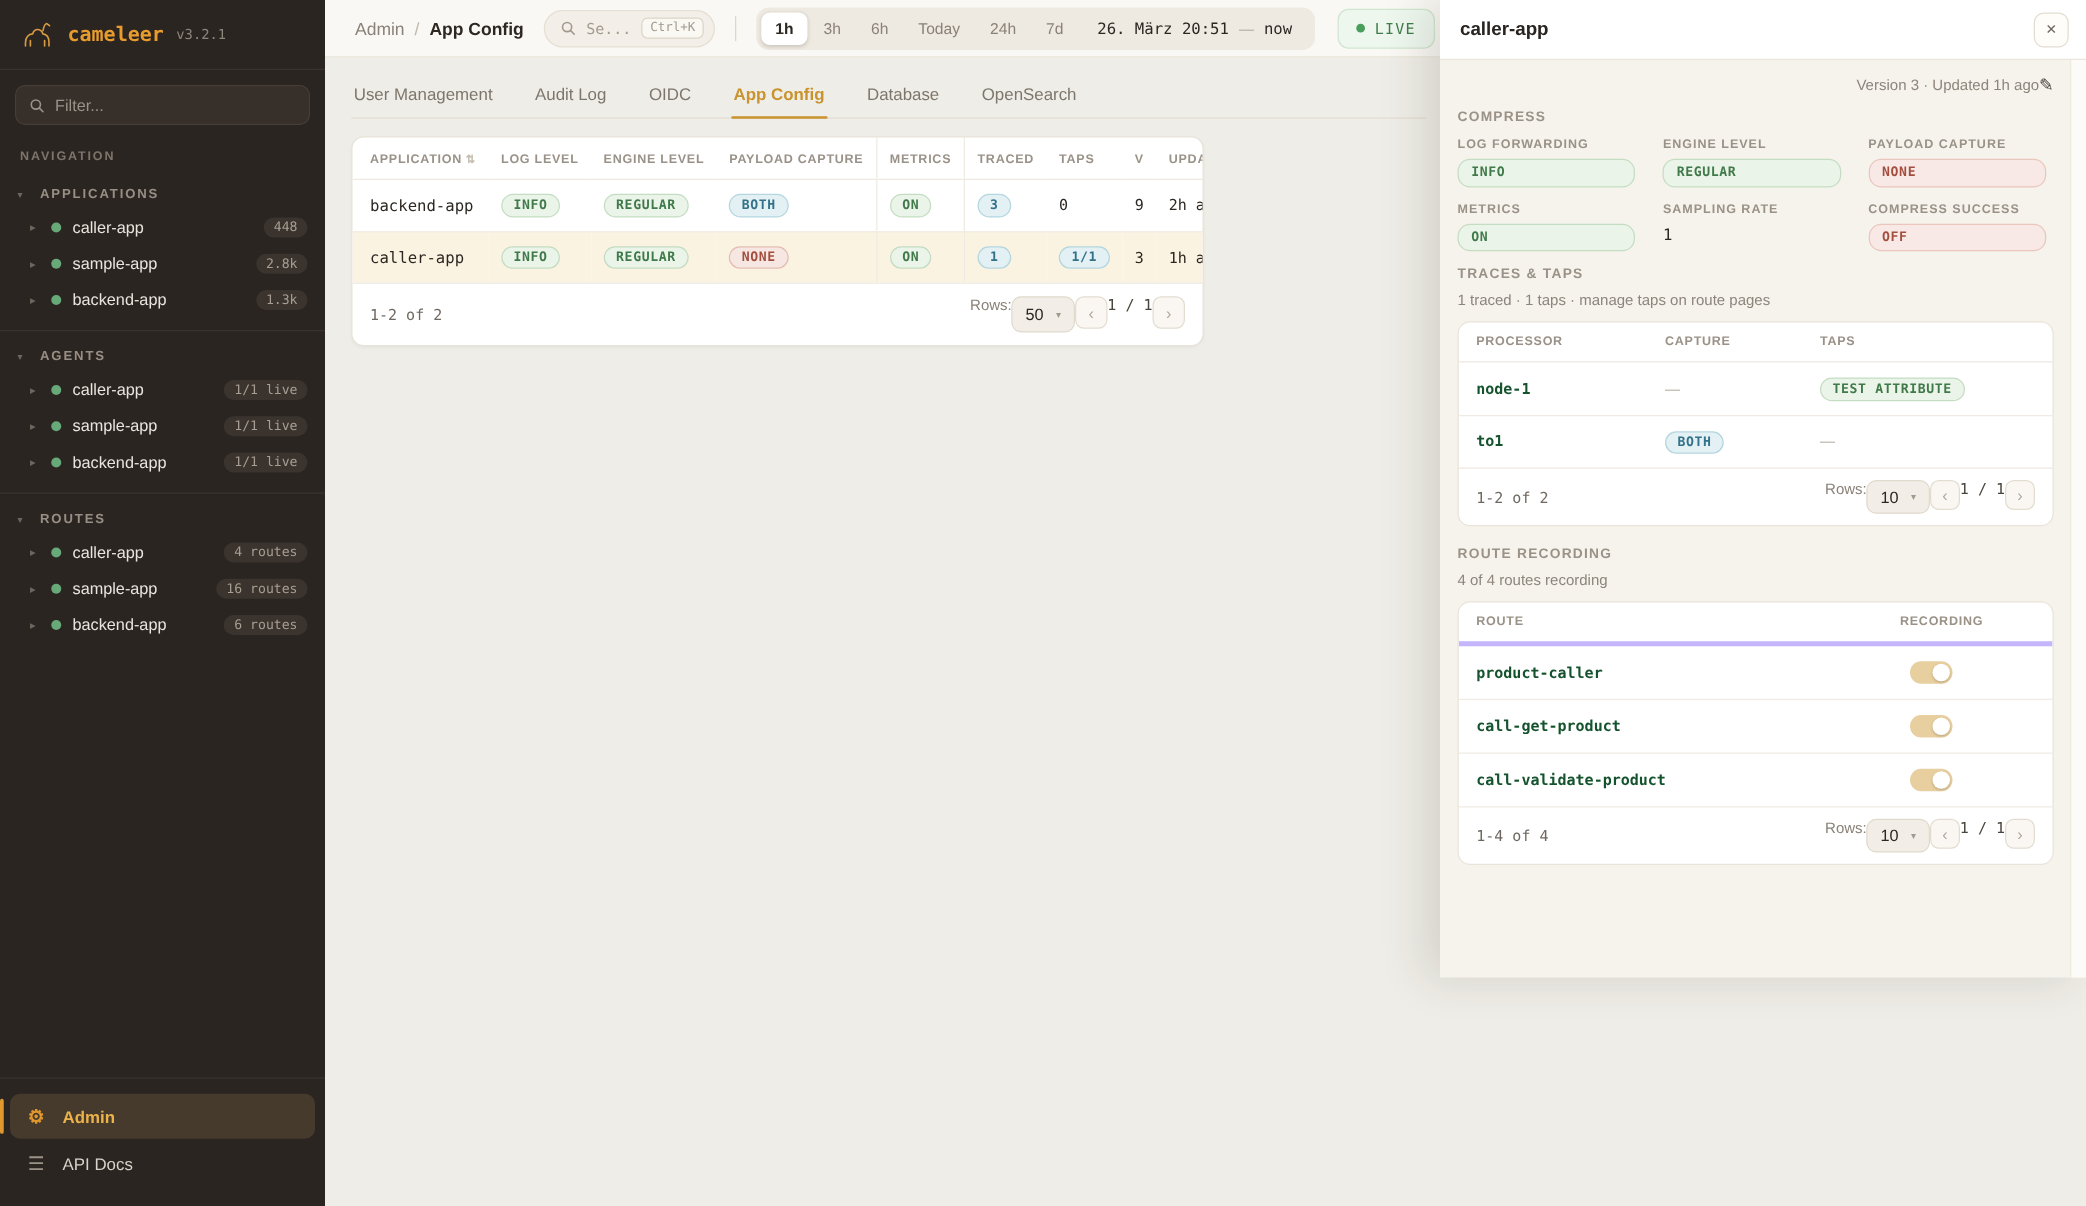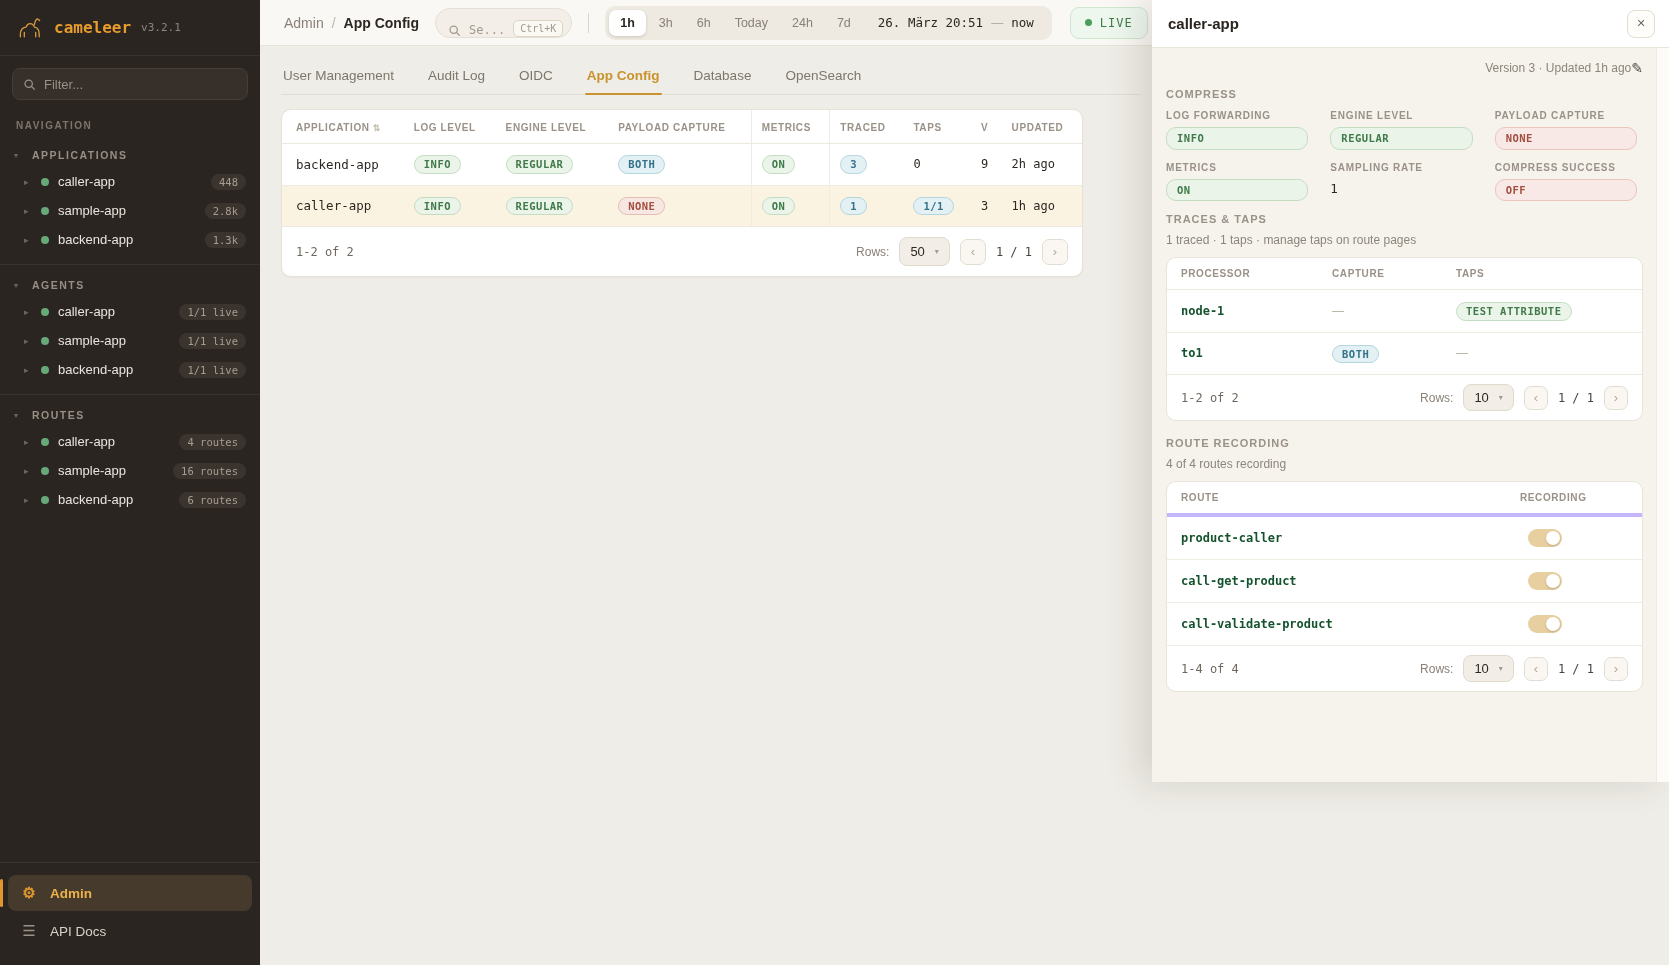--- a/index.html
+++ b/index.html
@@ -44,21 +44,21 @@
 
   
   .main { flex:1 1 auto; display:flex; flex-direction:column; background:#efede7; min-width:0; }
   .topbar { height:46px; background:#faf8f4; border-bottom:1px solid #e8e3d8; display:flex;
             align-items:center; padding-left:24px; white-space:nowrap; }
   .crumb { display:flex; align-items:center; gap:8px; font-size:14px; }
   .crumb-root { color:#8a8178; cursor:pointer; }
   .crumb-sep { color:#c0b8ac; }
   .crumb-current { color:#2d2722; font-weight:bold; }
   .search-pill { margin-left:16px; height:30px; border-radius:15px; background:#f3efe8; border:1px solid #e5dfd4;
-                 display:flex; align-items:flex-end; gap:8px; padding:0 8px 0 12px; color:#9a9187; cursor:pointer; }
+                 display:flex; align-items:center; gap:8px; padding:0 8px 0 12px; color:#9a9187; cursor:pointer; }
   .search-text { font-family:"DejaVu Sans Mono",monospace; font-size:12px; color:#a39a8e; }
   .kbd { font-family:"DejaVu Sans Mono",monospace; font-size:10px; color:#a39a8e; border:1px solid #dcd5c7;
          border-radius:5px; padding:2px 6px; background:#faf8f3; }
   .top-div { width:1px; height:20px; background:#ddd6ca; margin:0 16px; }
   .seg { height:34px; background:#eee9e1; border-radius:10px; display:flex; align-items:center; padding:0 4px; gap:2px; }
   .seg-btn { font-size:12.5px; color:#8a8178; padding:6px 11px; border-radius:7px; cursor:pointer; }
   .seg-btn.active { background:#ffffff; color:#2d2722; font-weight:bold; box-shadow:0 1px 3px rgba(60,50,30,.18); }
   .seg-date { display:flex; align-items:center; gap:8px; padding:0 14px; cursor:pointer; }
   .seg-date .d1 { font-family:"DejaVu Sans Mono",monospace; font-size:12.5px; color:#2d2722; }
   .seg-date .dsep { color:#b0a89c; font-size:12px; }
@@ -72,40 +72,40 @@
   .user-text { margin-left:12px; font-size:13px; color:#6f6860; }
 
   .content { padding:14px 0 0 21px; }
   .tabs { display:flex; gap:30px; border-bottom:1px solid #e3ded3; width:860px; }
   .tab { font-size:13.5px; color:#7d766c; padding:8px 2px 11px 2px; cursor:pointer; position:relative; }
   .tab.active { color:#c9932e; font-weight:bold; }
   .tab.active::after { content:""; position:absolute; left:0; right:0; bottom:-1px; height:2px;
                        background:#c9932e; border-radius:1px; }
 
   .card { background:#ffffff; border:1px solid #e8e3d9; border-radius:10px; box-shadow:0 1px 2px rgba(80,70,50,.05); }
-  .table-card { width:802px; margin-top:14px; overflow:hidden; }
+  .table-card { width:682px; margin-top:14px; overflow:hidden; }
   table.apps { width:100%; border-collapse:collapse; }
   table.apps th { font-size:10px; font-weight:bold; letter-spacing:.6px; color:#9a9288; text-align:left;
                   padding:12px 10px 10px 10px; border-bottom:1px solid #eee9e0; white-space:nowrap; }
   table.apps td { padding:11px 10px; font-size:12px; border-top:1px solid #f0ebe3; white-space:nowrap; }
   table.apps th:first-child, table.apps td:first-child { padding-left:14px; }
   .col-metrics { border-left:1px solid #f0ebe2; }
   .col-traced { border-left:1px solid #f0ebe2; }
   tr.sel td { background:#fbf3e1; }
   .cell-name { font-family:"DejaVu Sans Mono",monospace; font-size:12.5px; color:#2d2722; }
   .cell-plain { font-family:"DejaVu Sans Mono",monospace; font-size:12px; color:#2d2722; }
   .sort-ic { font-size:9px; color:#c3bbae; margin-left:3px; }
   .pill { display:inline-block; font-family:"DejaVu Sans Mono",monospace; font-size:10.5px; font-weight:bold;
           letter-spacing:.5px; border-radius:10px; padding:3px 9px; line-height:1; }
   .pill.green { background:#eaf4e9; border:1px solid #c4ddc2; color:#417a4a; }
   .pill.blue  { background:#e3f0f4; border:1px solid #b4d6de; color:#33728a; }
   .pill.red   { background:#f7e7e2; border:1px solid #e4beb4; color:#a34e3f; }
   .tfoot { display:flex; align-items:center; justify-content:space-between; padding:10px 14px; border-top:1px solid #eee9e0; }
   .range-text { font-family:"DejaVu Sans Mono",monospace; font-size:12px; color:#6f6860; }
-  .foot-right { display:flex; align-items:center; gap:10px; }
+  .foot-right { display:flex; align-items:flex-start; }
   .rows-label { font-size:12px; color:#8a8178; }
   .rows-select { display:flex; align-items:center; gap:10px; background:#f2eee7; border:1px solid #e0dacd;
                  border-radius:8px; padding:6px 10px; font-size:13px; color:#2d2722; cursor:pointer; }
   .dd-caret { font-size:8px; color:#a39a8e; }
   .pg-btn { width:26px; height:26px; border:1px solid #e3ddd1; background:#faf7f2; border-radius:7px;
             color:#b0a89c; display:flex; align-items:center; justify-content:center; font-size:13px; cursor:pointer; }
   .pg-text { font-family:"DejaVu Sans Mono",monospace; font-size:12px; color:#4a443c; }
 
   
   .drawer { position:absolute; top:0; right:0; width:517px; height:782px; background:#f6f3ed;

